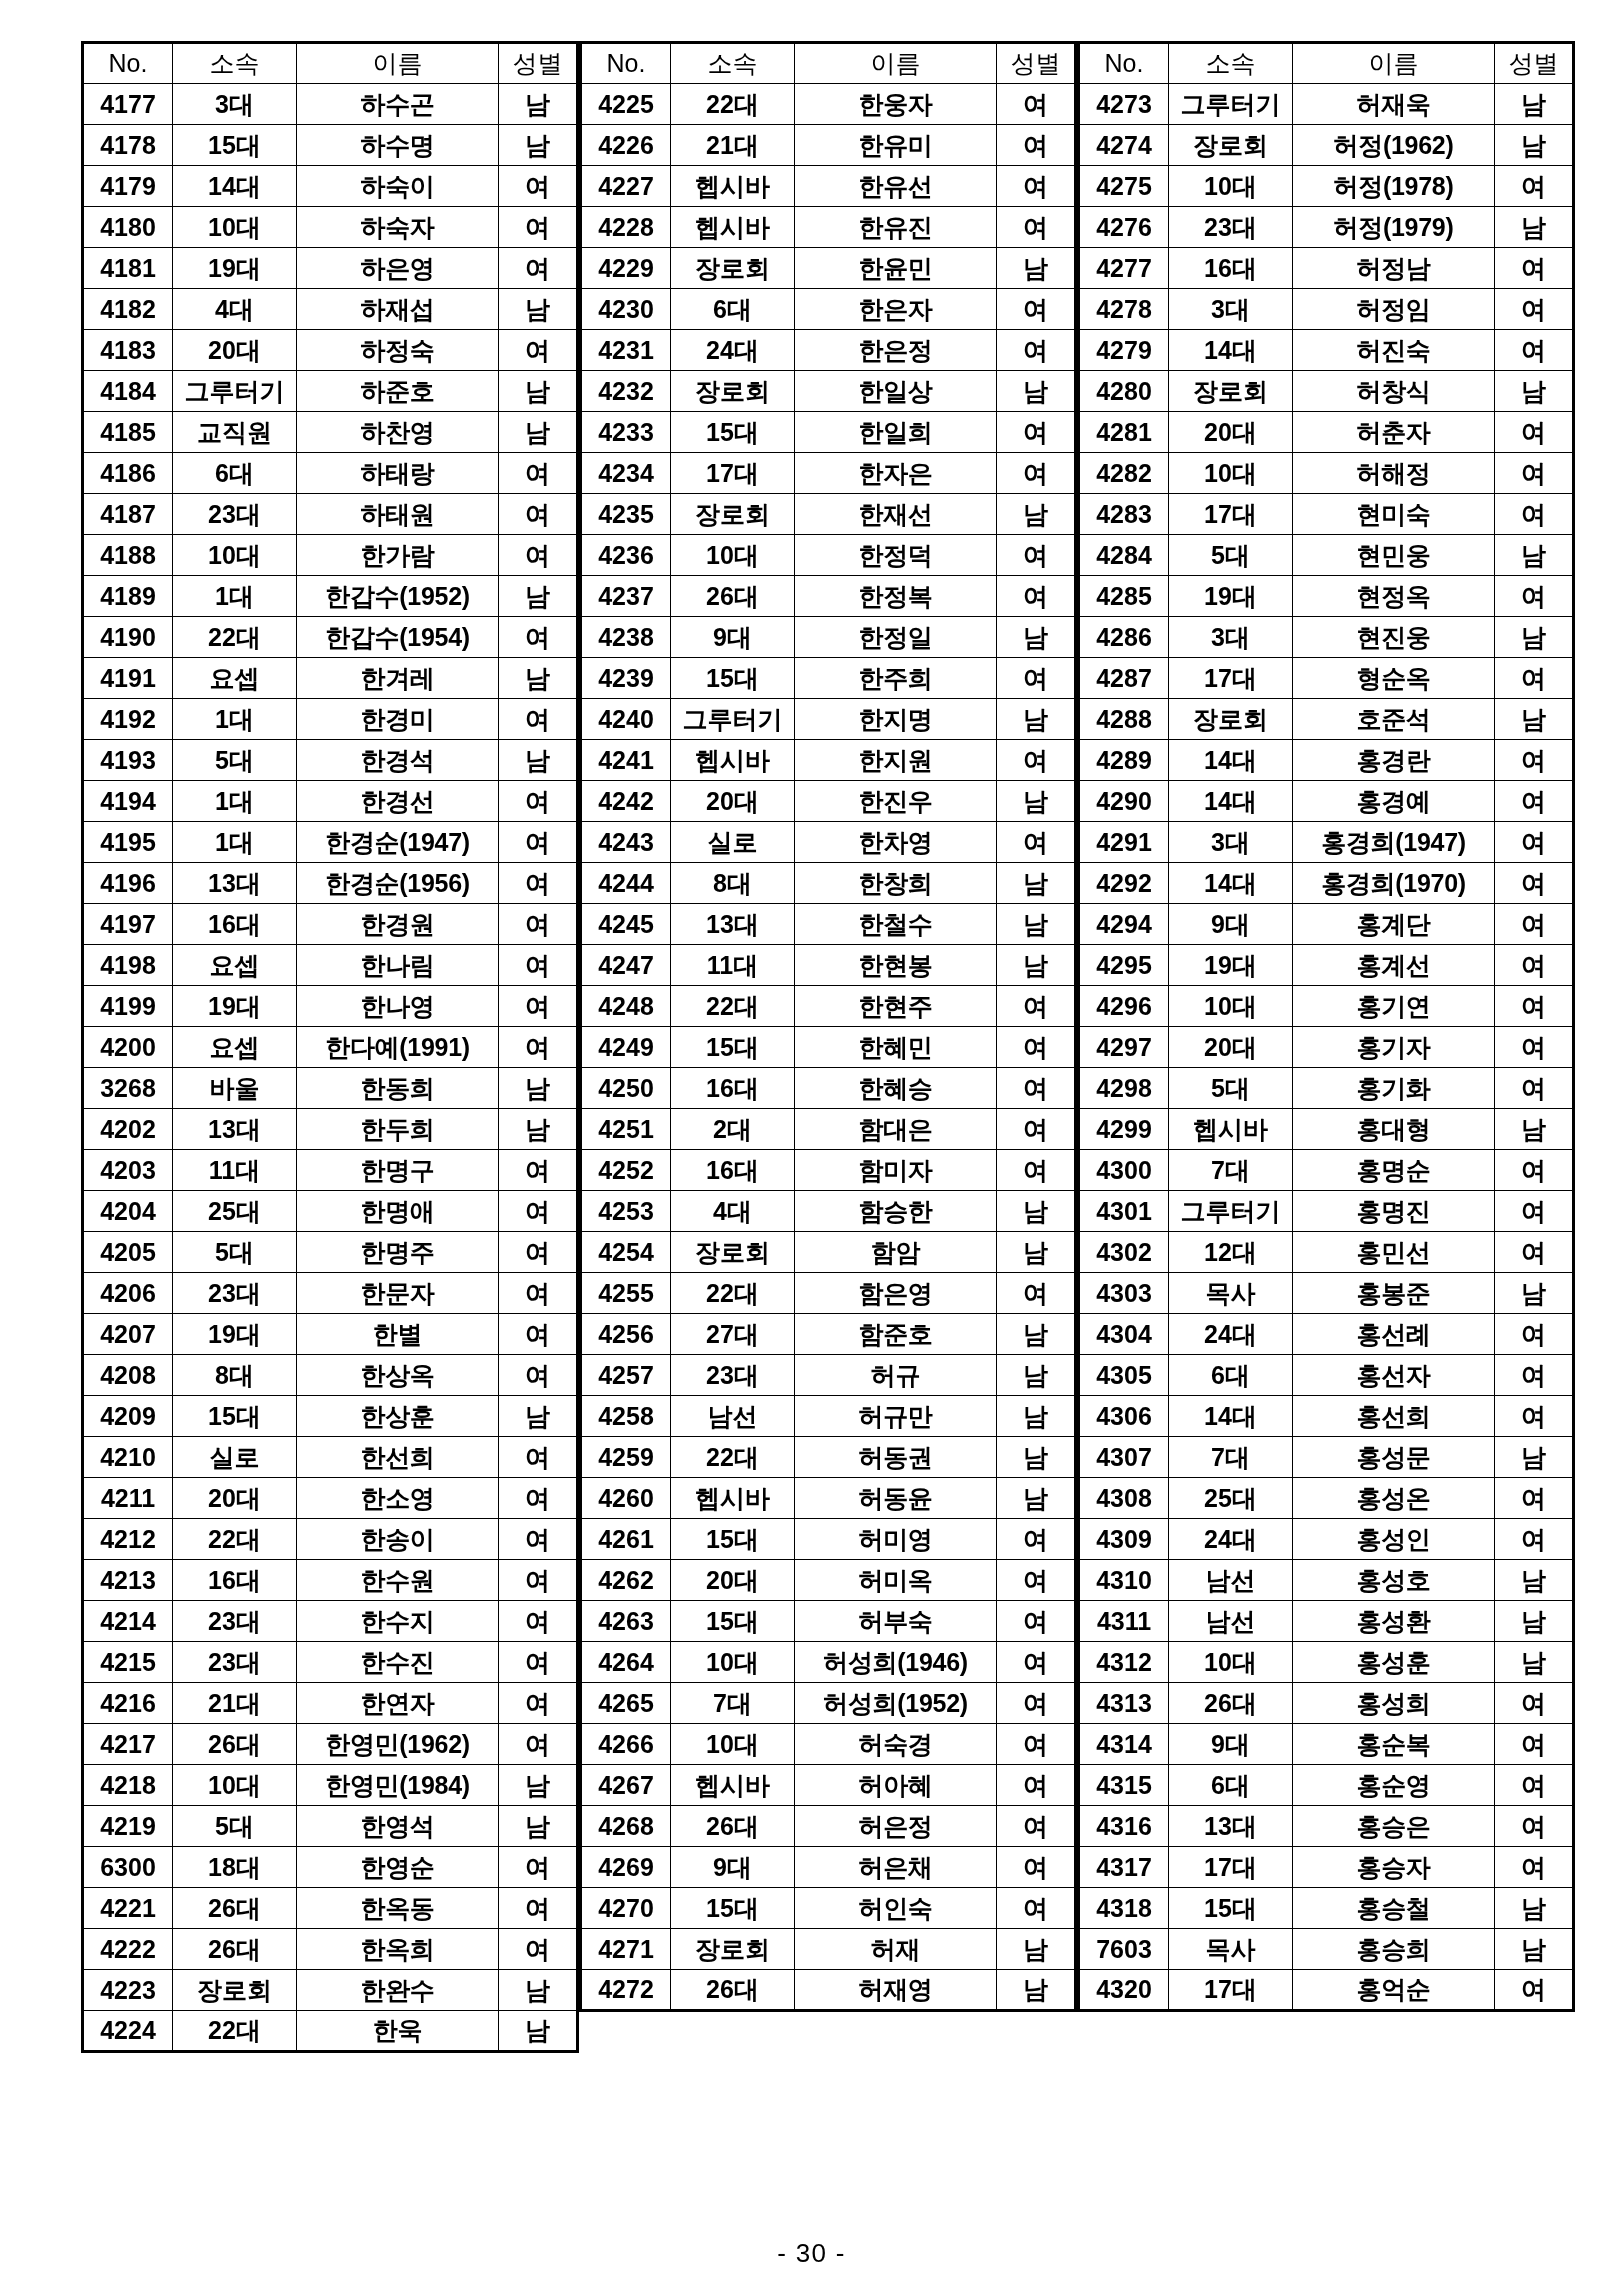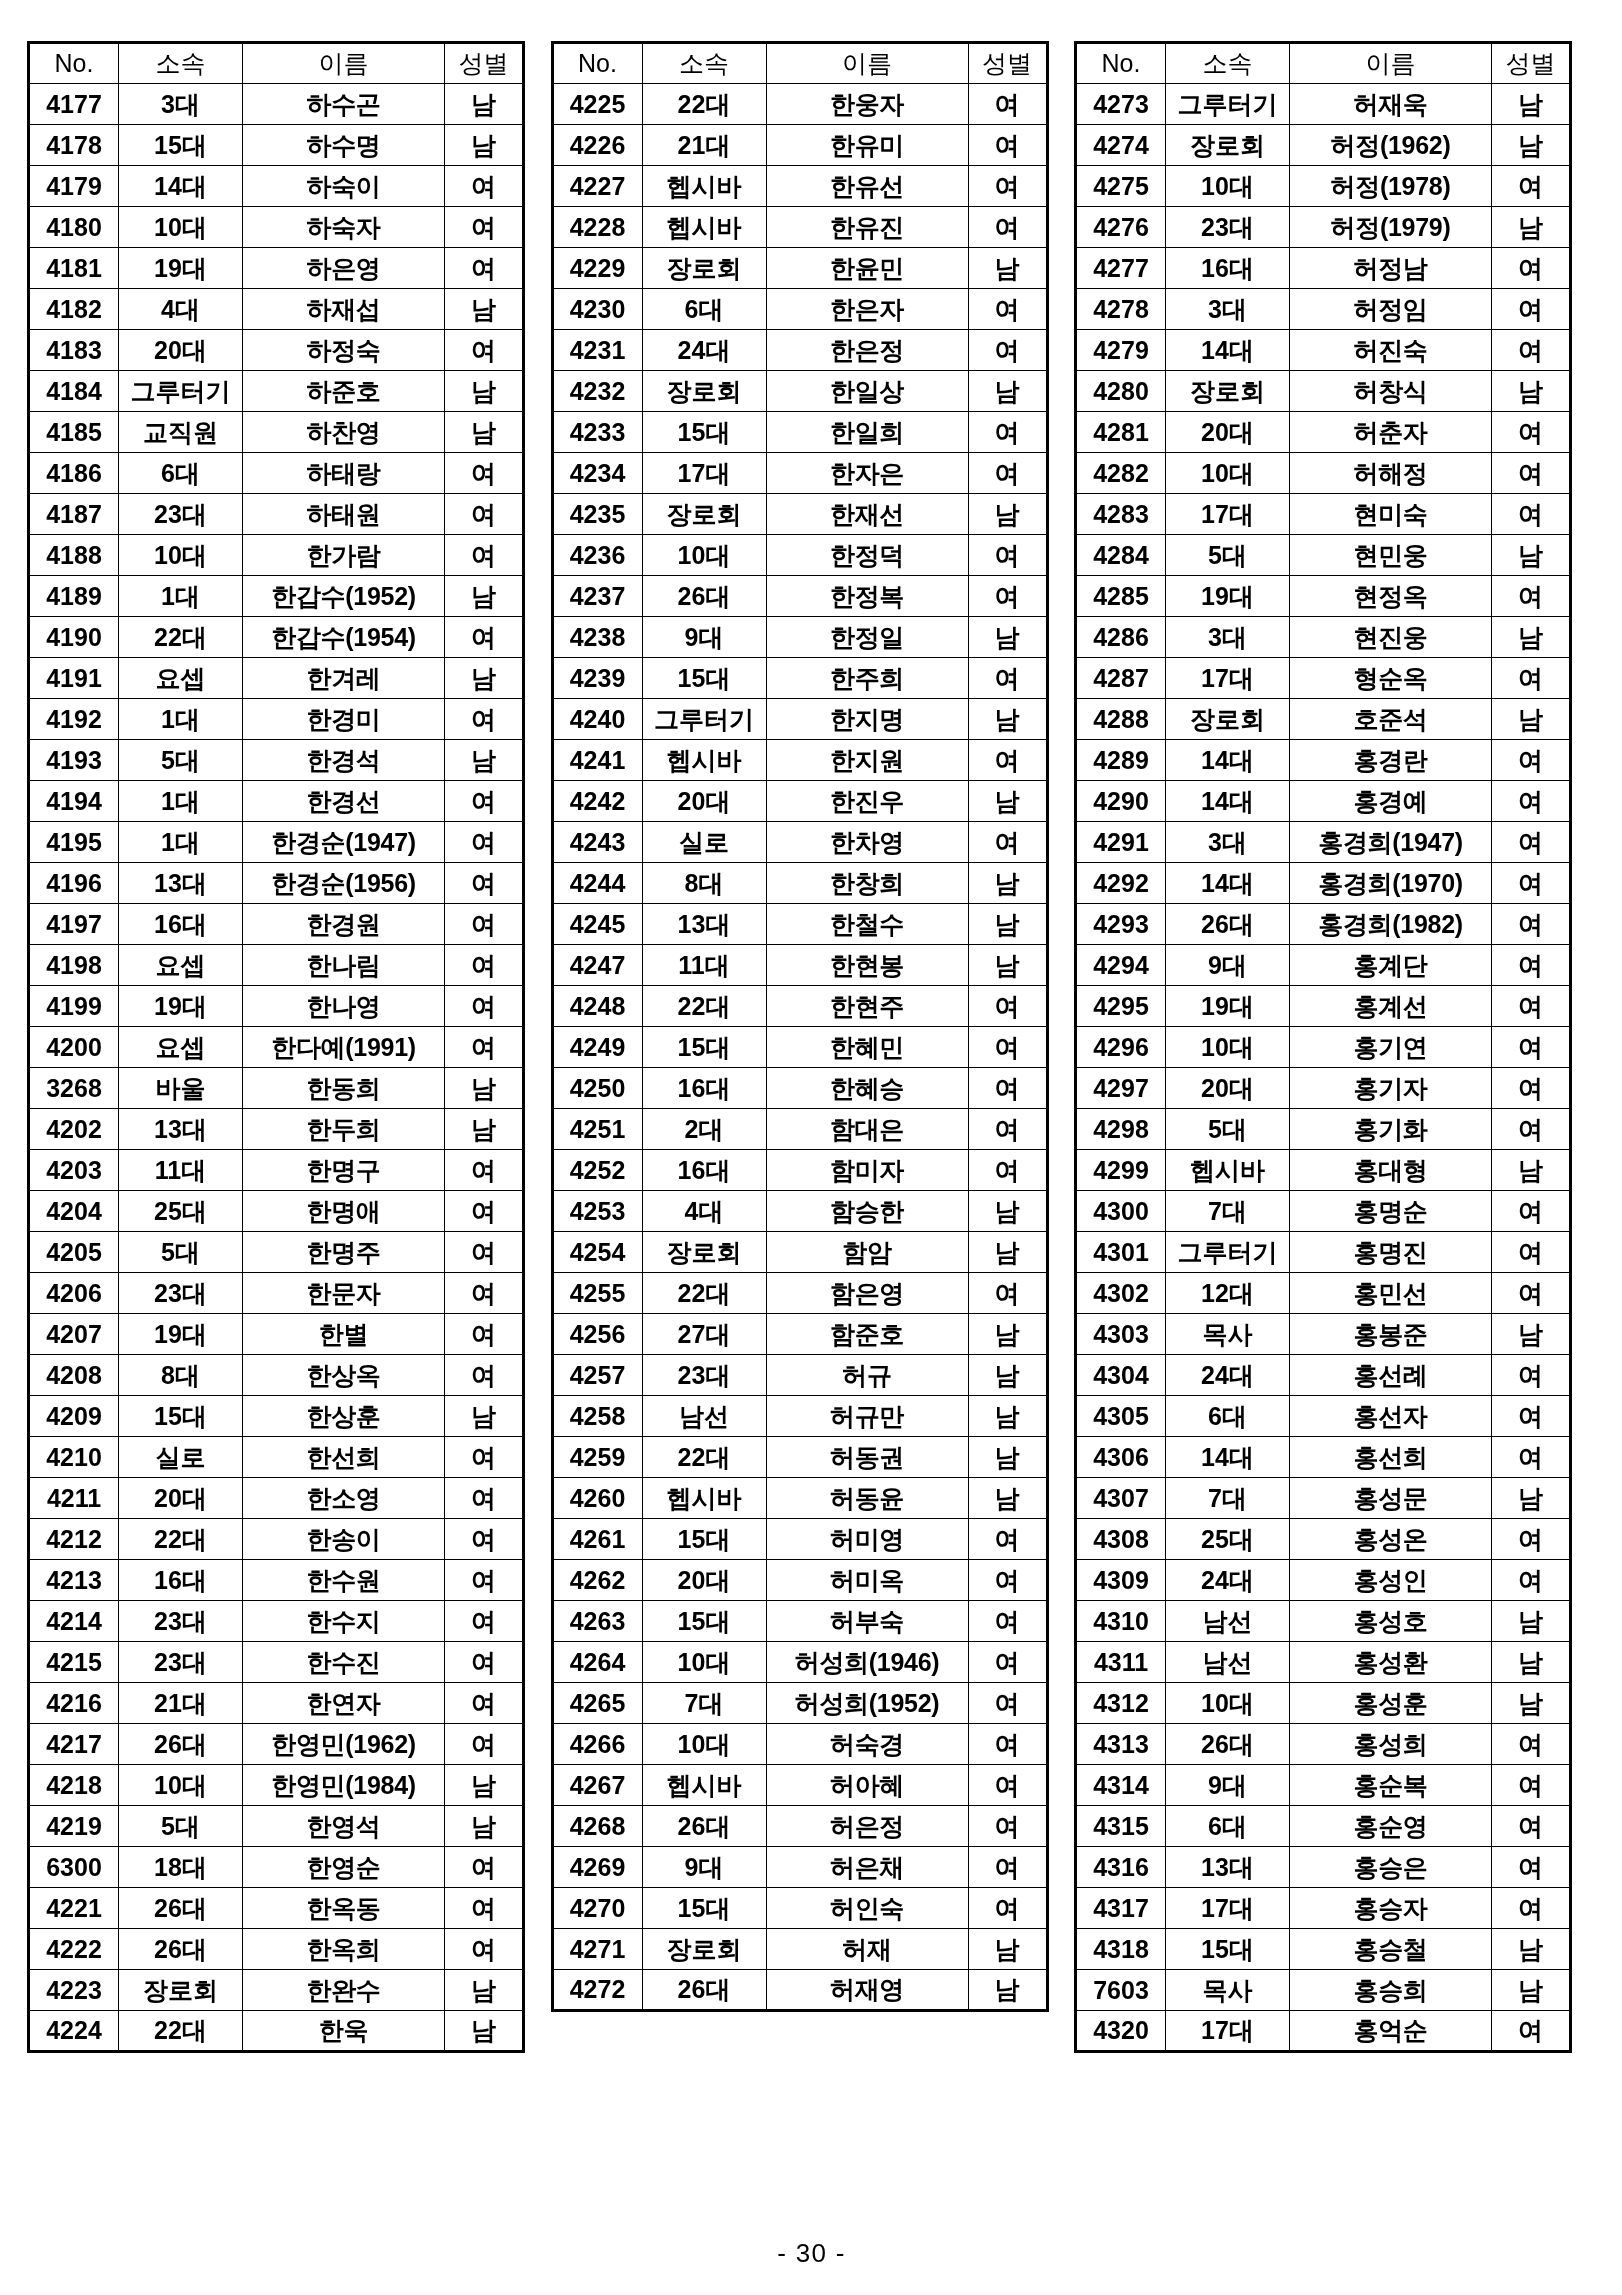--- a/index.html
+++ b/index.html
@@ -11,21 +11,21 @@
   body {
     width: 1623px;
     height: 2295px;
     font-family: "Liberation Sans", "DejaVu Sans", sans-serif;
     color: #000000;
     position: relative;
   }
   .page {
     width: 1623px;
     height: 2295px;
-    padding: 41px 51px 0 27px;
+    padding: 41px 51px 0 81px;
     position: relative;
     display: flex;
     flex-direction: column;
   }
   .tables-row {
     display: flex;
     flex-direction: row;
     justify-content: space-between;
     align-items: flex-start;
     width: 100%;
@@ -823,26 +823,20 @@
             <td class="name">홍경희(1947)</td>
             <td class="sex">여</td>
           </tr>
           <tr>
             <td class="no">4292</td>
             <td class="org">14대</td>
             <td class="name">홍경희(1970)</td>
             <td class="sex">여</td>
           </tr>
           <tr>
-            <td class="no">4293</td>
-            <td class="org">26대</td>
-            <td class="name">홍경희(1982)</td>
-            <td class="sex">여</td>
-          </tr>
-          <tr>
             <td class="no">4294</td>
             <td class="org">9대</td>
             <td class="name">홍계단</td>
             <td class="sex">여</td>
           </tr>
           <tr>
             <td class="no">4295</td>
             <td class="org">19대</td>
             <td class="name">홍계선</td>
             <td class="sex">여</td>

